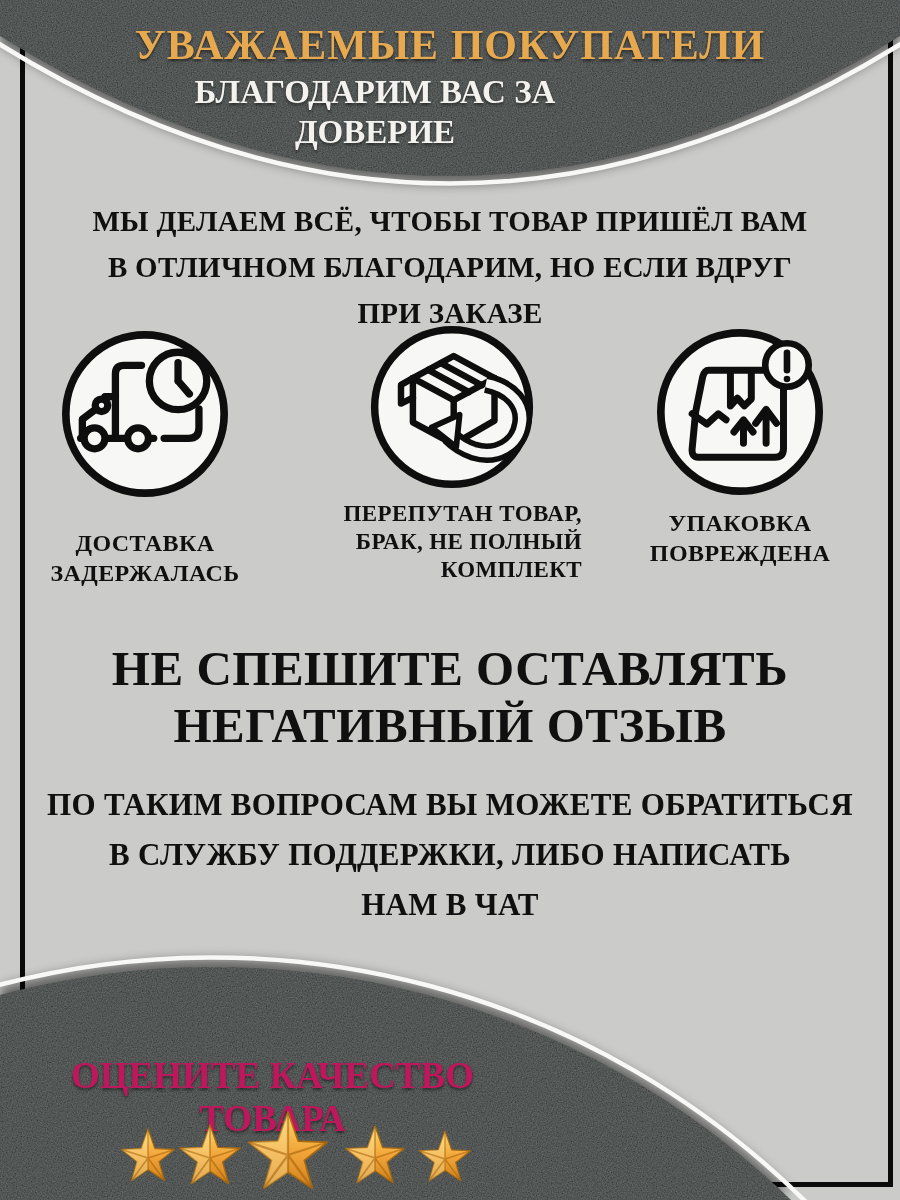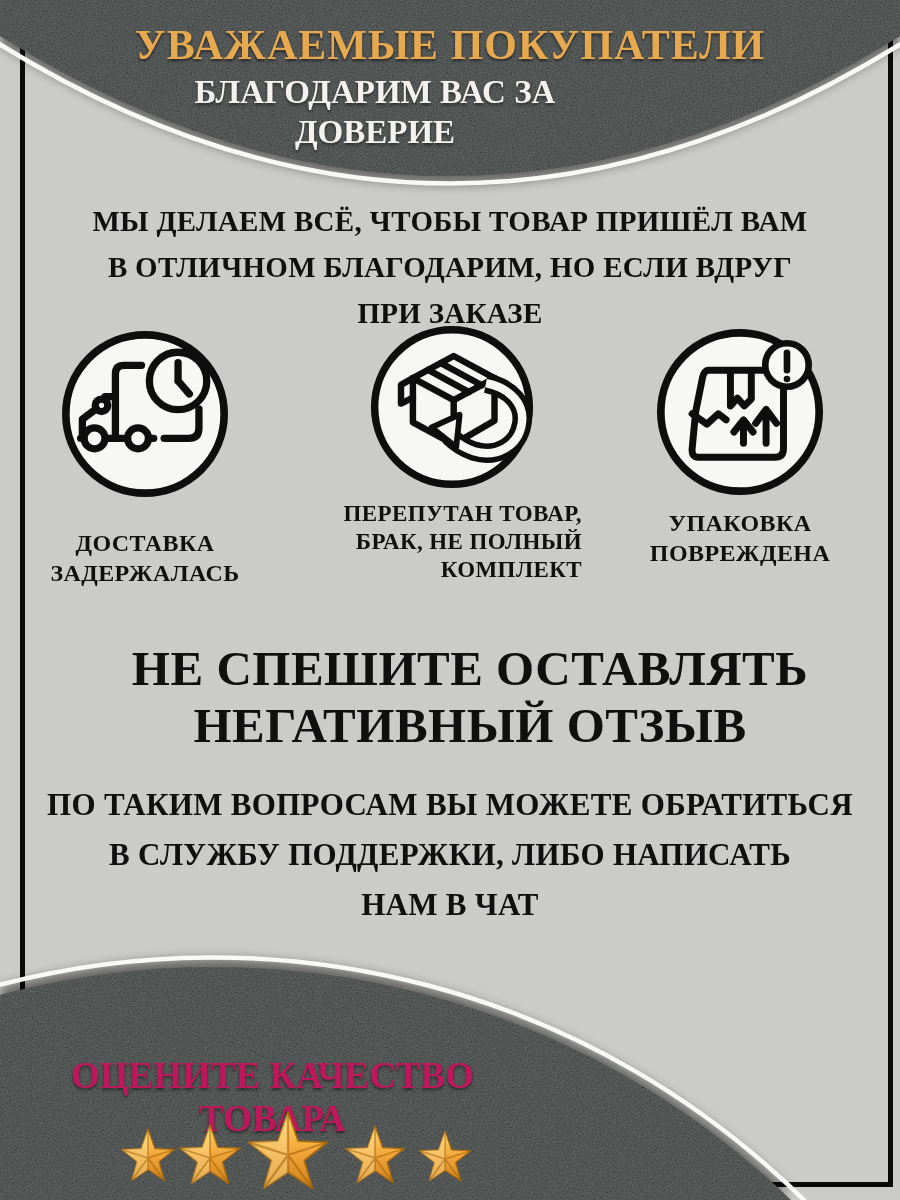--- a/index.html
+++ b/index.html
@@ -28,21 +28,21 @@
     left:0;width:750px;top:72px;font-size:33px;line-height:40px;
     color:#f3f2ef;text-shadow:0 2px 3px rgba(0,0,0,0.5);
   }
   .intro{left:20px;width:860px;top:198px;font-size:29px;line-height:46px;letter-spacing:0.3px;}
   .icon-wrap{position:absolute;z-index:4;}
   .icon-wrap svg{display:block;}
   .issue-label{font-size:24px;line-height:30px;letter-spacing:0.4px;}
   #label-0{left:25px;width:240px;top:504px;margin-top:24px;}
   #label-1{left:322px;width:260px;top:500px;font-size:23px;line-height:28px;text-align:right;}
   #label-2{left:620px;width:240px;top:508px;}
-  .warning{left:20px;width:860px;top:640px;font-size:49px;line-height:57px;letter-spacing:0.5px;padding-left:20px;}
+  .warning{left:20px;width:860px;top:640px;font-size:49px;line-height:57px;letter-spacing:0.5px;}
   .support{left:20px;width:860px;top:780px;font-size:31px;line-height:50px;letter-spacing:0.3px;text-align:center;}
   .footer-line1{left:0;width:545px;top:1033px;font-size:37px;color:#be185d;z-index:6;
     text-shadow:0 2px 3px rgba(0,0,0,0.5);margin-top:21px;}
   .footer-line2{left:0;width:545px;top:1082px;font-size:37px;color:#f4f3f0;z-index:6;
     text-shadow:0 2px 3px rgba(0,0,0,0.5);}
   #stars{position:absolute;left:100px;top:1108px;z-index:6;}
 </style>
 </head>
 <body>
 

